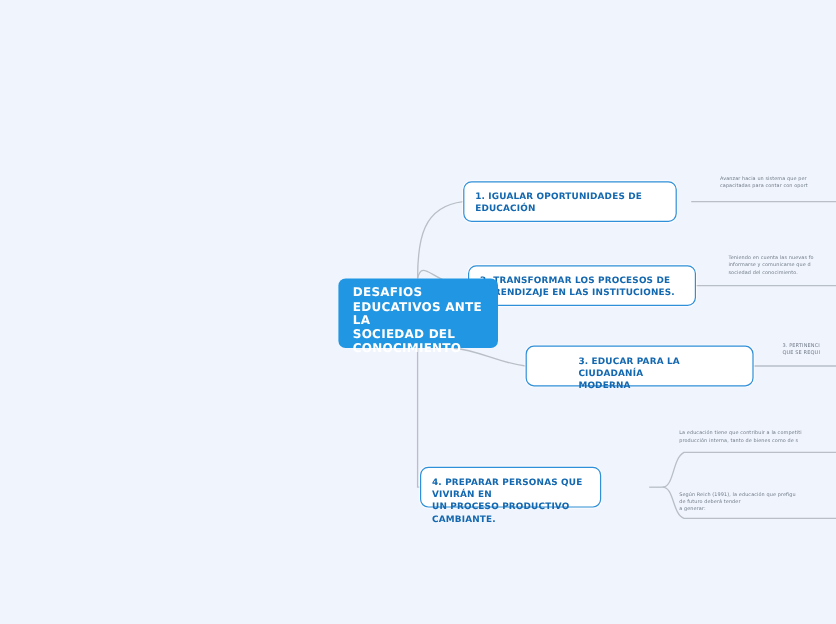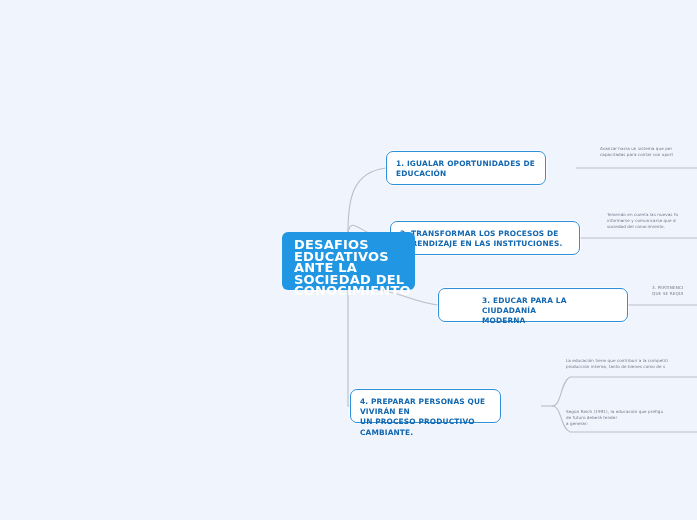--- a/index.html
+++ b/index.html
@@ -36,21 +36,21 @@
     width: 133px;
     height: 58px;
     background: #2196e3;
     border-radius: 6px;
     box-sizing: border-box;
     padding: 7px 9px 7px 12px;
     z-index: 30;
   }
   .center-node .label {
     color: #ffffff;
-    font-size: 13px;
+    font-size: 10px;
     font-weight: bold;
     line-height: 11.6px;
     letter-spacing: 0.2px;
     text-transform: uppercase;
     white-space: pre-line;
   }
 
   
   .branch-node {
     position: absolute;
@@ -64,21 +64,21 @@
   }
   .branch-node .label {
     color: #1368b0;
     font-size: 7.4px;
     font-weight: bold;
     line-height: 10.2px;
     letter-spacing: 0.15px;
     text-transform: uppercase;
     white-space: pre-line;
   }
-  #branch-1 { left: 386px; top: 151px; width: 160px; height: 34px; }
+  #branch-1 { left: 386px; top: 151px; width: 178px; height: 34px; }
   #branch-2 { left: 390px; top: 221px; width: 190px; height: 34px; }
   #branch-3 { left: 438px; top: 288px; width: 190px; height: 34px; padding-left: 43px; }
   #branch-4 { left: 350px; top: 389px; width: 151px; height: 34px; }
 
   
   .leaf {
     position: absolute;
     color: #6f7a86;
     font-size: 4.1px;
     line-height: 6.2px;

